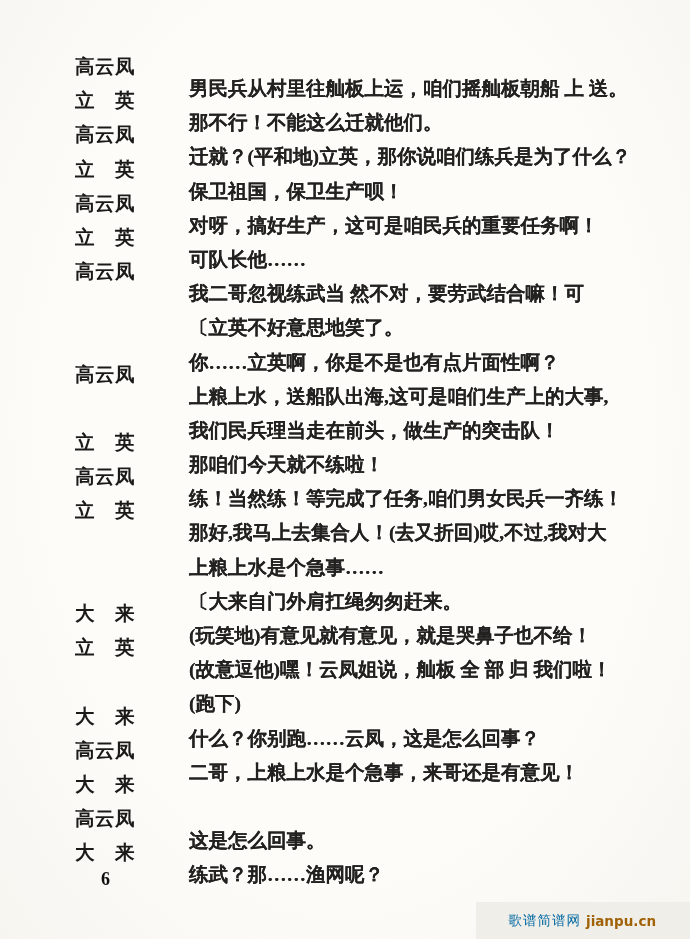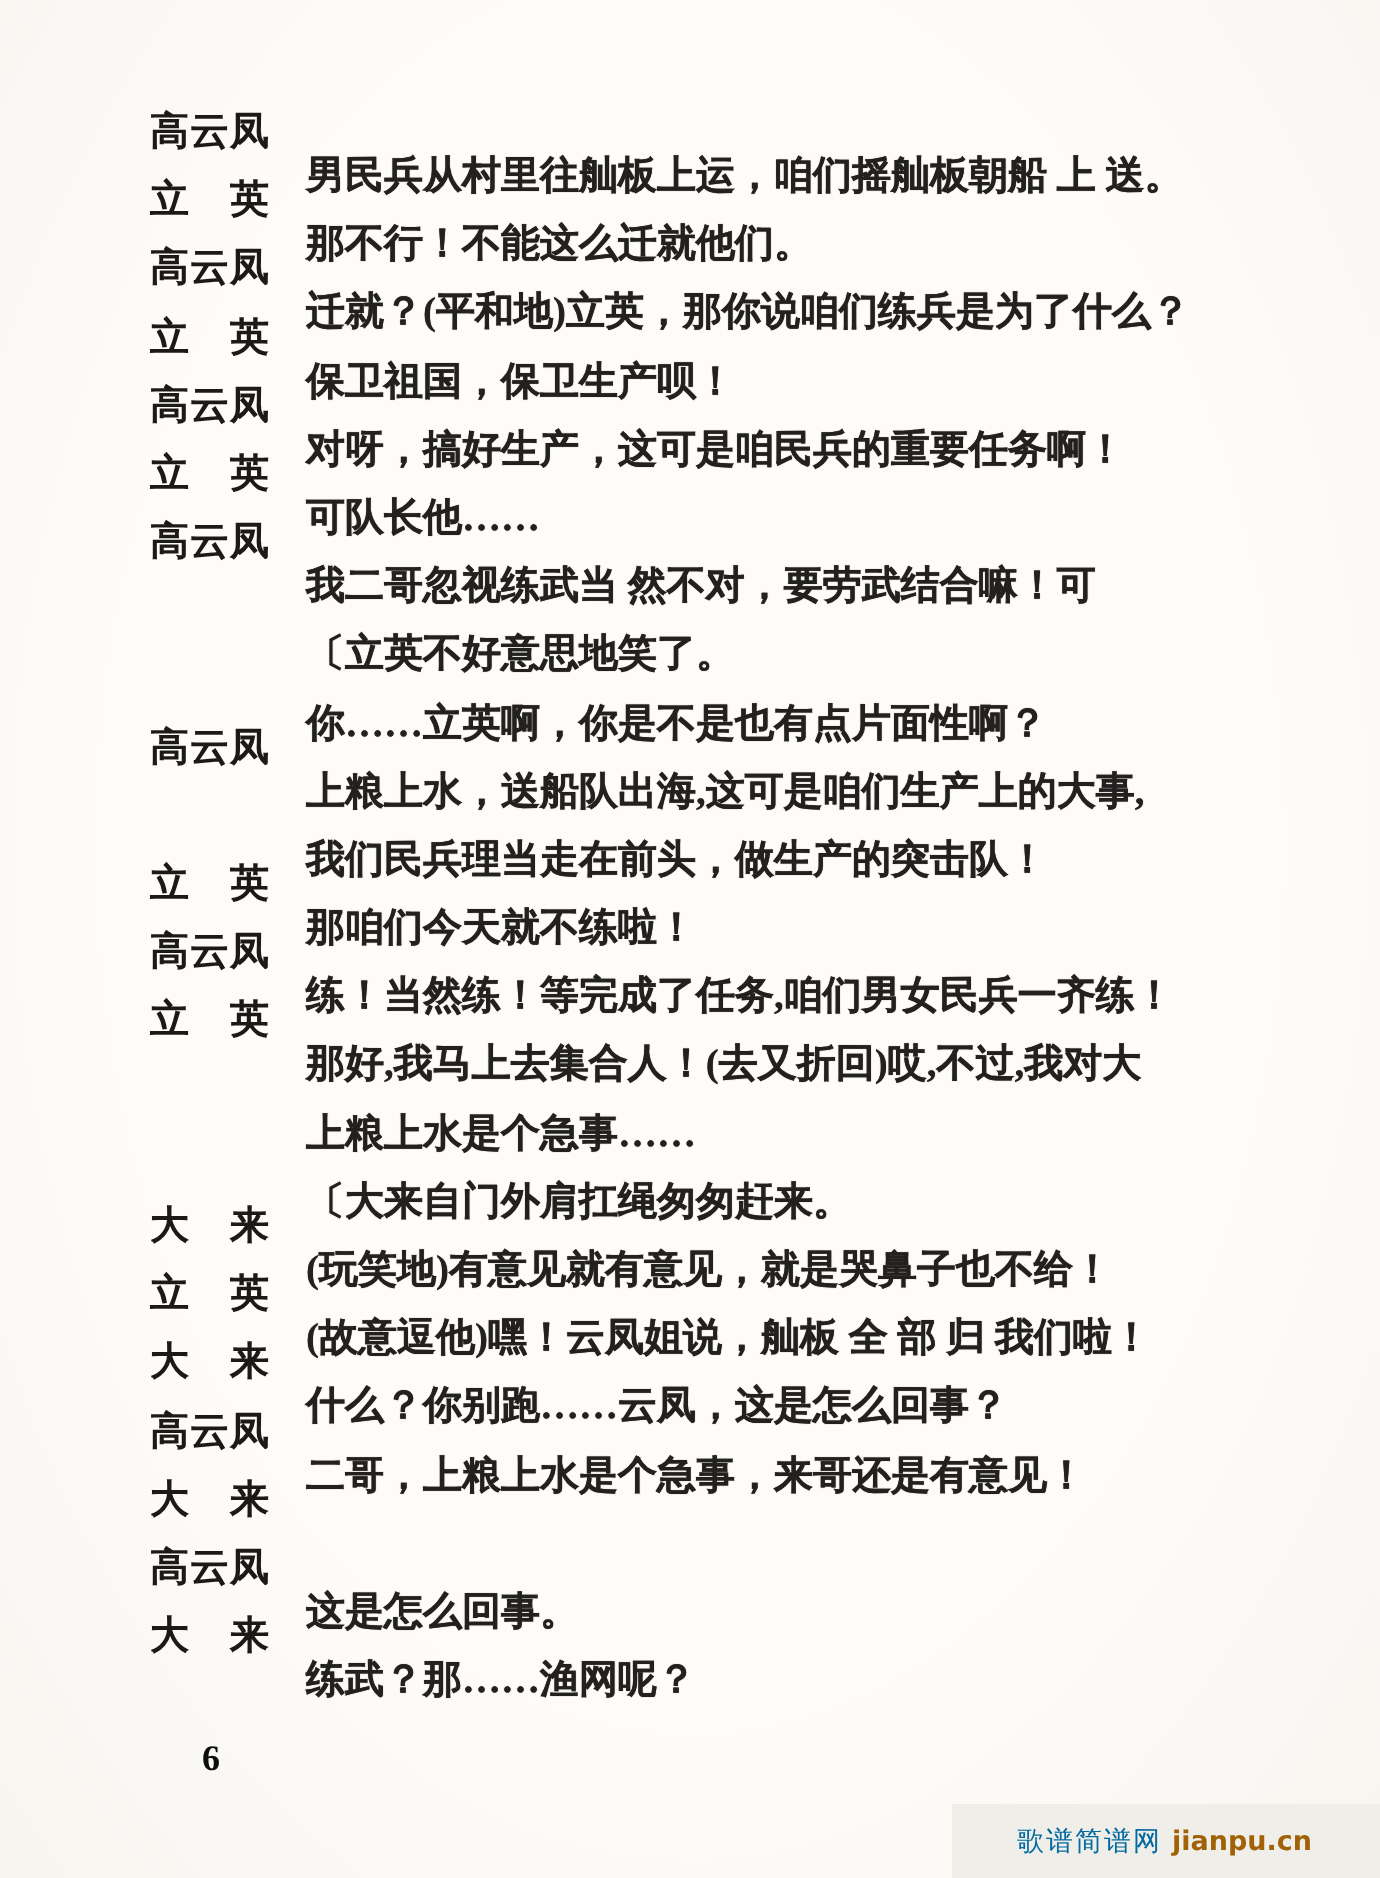--- a/index.html
+++ b/index.html
@@ -21,20 +21,21 @@
     width: 545px;
   }
   .row {
     display: flex;
     height: 34.2px;
     line-height: 34.2px;
     font-size: 19.5px;
     font-weight: 700;
     color: #222120;
     white-space: pre;
+    gap: 36px;
   }
   .speaker {
     flex: none;
     width: 60px;
     letter-spacing: 0.5px;
     color: #1b1a19;
   }
   .text {
     flex: none;
     margin-left: 18px;
@@ -155,20 +156,24 @@
     <div class="row dialogue">
       <span class="speaker">大　来</span>
       <span class="text">(玩笑地)有意见就有意见，就是哭鼻子也不给！</span>
     </div>
 
     <div class="row dialogue">
       <span class="speaker">立　英</span>
       <span class="text">(故意逗他)嘿！云凤姐说，舢板 全 部 归 我们啦！</span>
     </div>
 
+    <div class="row continuation">
+      <span class="speaker"></span>
+      <span class="text">(跑下)</span>
+    </div>
 
     <div class="row dialogue">
       <span class="speaker">大　来</span>
       <span class="text">什么？你别跑……云凤，这是怎么回事？</span>
     </div>
 
     <div class="row dialogue">
       <span class="speaker">高云凤</span>
       <span class="text">二哥，上粮上水是个急事，来哥还是有意见！</span>
     </div>

